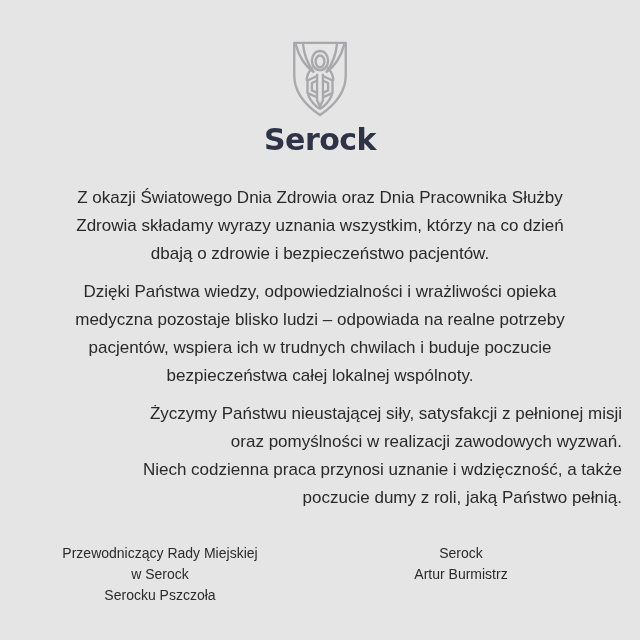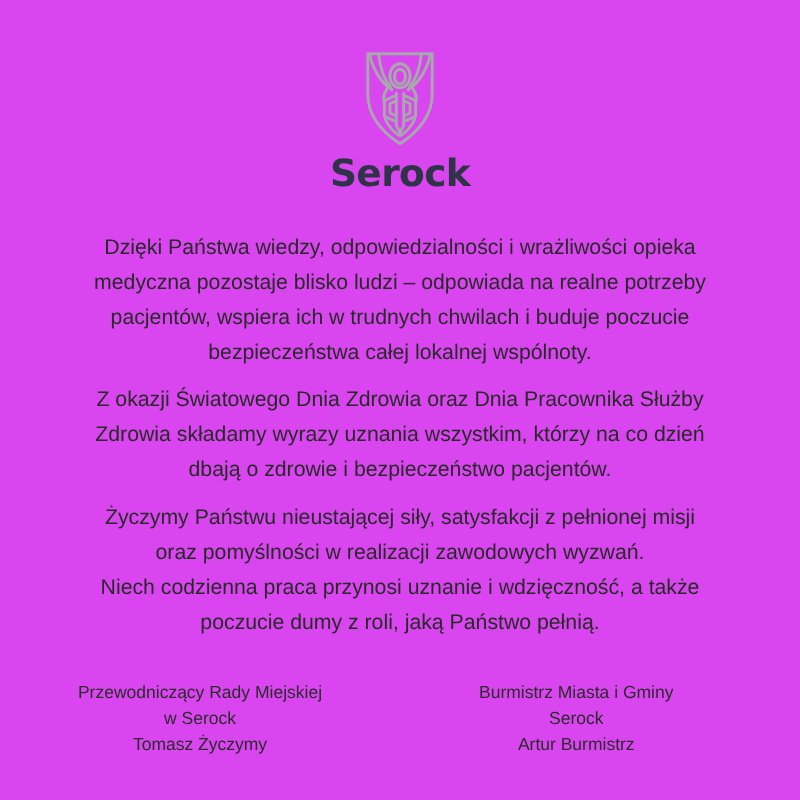--- a/index.html
+++ b/index.html
@@ -14,21 +14,21 @@
     font-family: "Liberation Sans", sans-serif;
     color: #2a2a2a;
     -webkit-font-smoothing: antialiased;
   }
   .card {
     width: 640px;
     height: 640px;
     box-sizing: border-box;
     padding-top: 40px;
     text-align: center;
-    background: #d946ef;
+    background: #e5e5e5;
   }
   .crest {
     display: block;
     height: 78px;
   }
   .crest svg {
     width: 74px;
     height: 78px;
   }
   .wordmark {
@@ -46,20 +46,21 @@
     font-size: 17px;
     line-height: 28px;
     color: #292929;
   }
   .message p {
     margin: 0 0 10px 0;
     white-space: pre-line;
   }
   .message p:last-child {
     margin-bottom: 0;
+    text-align: right;
   }
   .signatures {
     margin-top: 31px;
     display: flex;
     font-size: 14px;
     line-height: 21px;
     color: #2b2b2b;
   }
   .sig {
     text-align: center;
@@ -100,39 +101,38 @@
 
           <path d="M34,75 C38,84 43,89 49,93"></path>
           <path d="M66,75 C62,84 57,89 51,93"></path>
         </g>
       </svg>
     </div>
     <div class="wordmark">Serock</div>
   </header>
 
   <main class="message">
+    <p>Z okazji Światowego Dnia Zdrowia oraz Dnia Pracownika Służby
+Zdrowia składamy wyrazy uznania wszystkim, którzy na co dzień
+dbają o zdrowie i bezpieczeństwo pacjentów.</p>
     <p>Dzięki Państwa wiedzy, odpowiedzialności i wrażliwości opieka
 medyczna pozostaje blisko ludzi – odpowiada na realne potrzeby
 pacjentów, wspiera ich w trudnych chwilach i buduje poczucie
 bezpieczeństwa całej lokalnej wspólnoty.</p>
-    <p>Z okazji Światowego Dnia Zdrowia oraz Dnia Pracownika Służby
-Zdrowia składamy wyrazy uznania wszystkim, którzy na co dzień
-dbają o zdrowie i bezpieczeństwo pacjentów.</p>
     <p>Życzymy Państwu nieustającej siły, satysfakcji z pełnionej misji
 oraz pomyślności w realizacji zawodowych wyzwań.
 Niech codzienna praca przynosi uznanie i wdzięczność, a także
 poczucie dumy z roli, jaką Państwo pełnią.</p>
   </main>
 
   <footer class="signatures">
     <div class="sig sig-left">
       <div>Przewodniczący Rady Miejskiej</div>
       <div>w Serock</div>
-      <div>Tomasz Życzymy</div>
+      <div>Serocku Pszczoła</div>
     </div>
     <div class="sig sig-right">
-      <div>Burmistrz Miasta i Gminy</div>
       <div>Serock</div>
       <div>Artur Burmistrz</div>
     </div>
   </footer>
 
 </div>
 
 </body></html>

